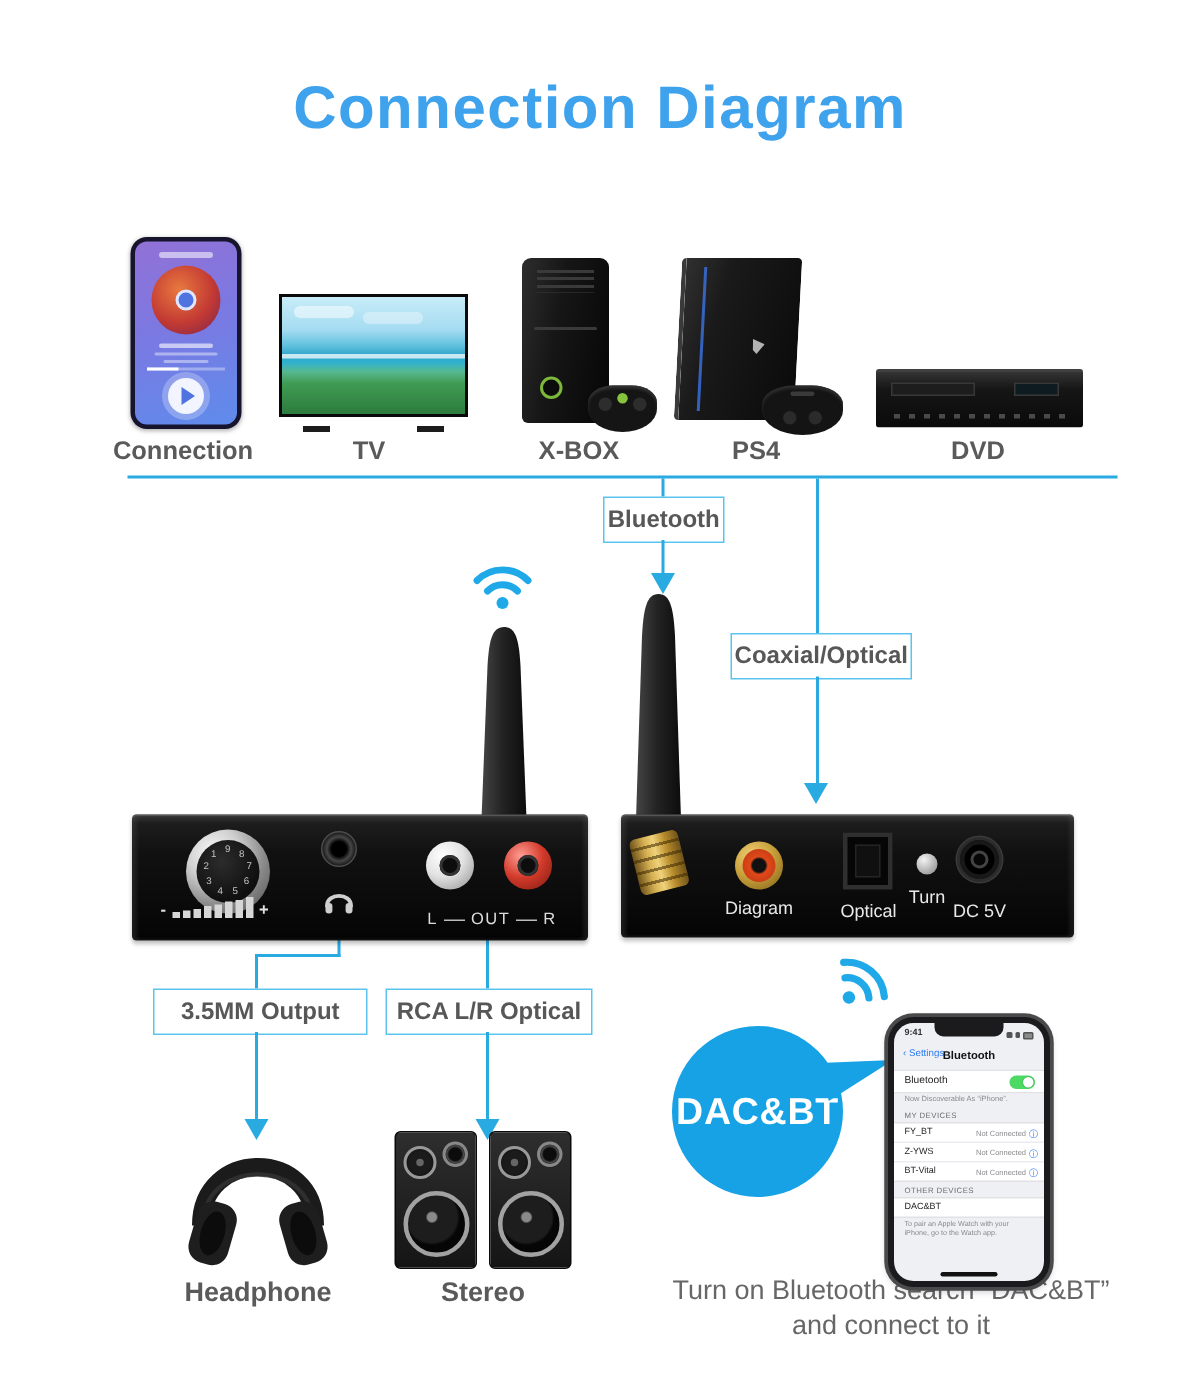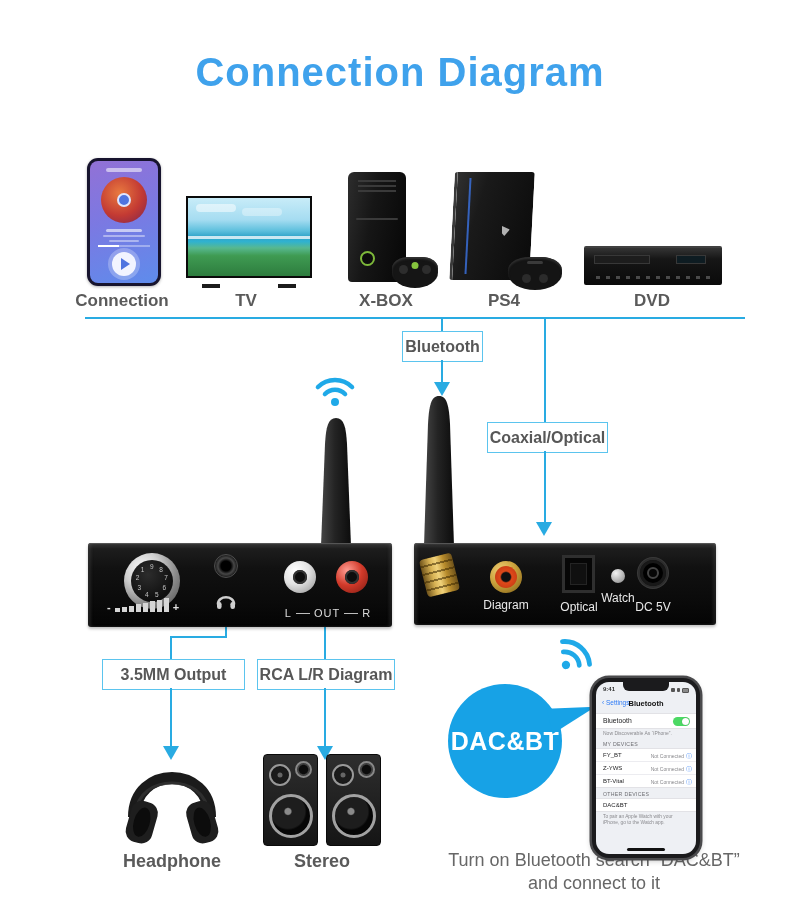--- a/index.html
+++ b/index.html
@@ -326,34 +326,34 @@
       <span>R</span>
     </div>
   </div>
 
   <div class="unit" style="left:414px;top:543px;width:302px;height:82px;">
     <div class="coax"></div>
     <div class="wlbl" style="left:56px;top:55px;width:72px;">Diagram</div>
     <div class="optical"></div>
     <div class="wlbl" style="left:134px;top:57px;width:62px;">Optical</div>
     <div class="pled"></div>
-    <div class="wlbl" style="left:176px;top:48px;width:56px;">Watch</div>
+    <div class="wlbl" style="left:176px;top:48px;width:56px;">Turn</div>
     <div class="dcjack"></div>
     <div class="wlbl" style="left:208px;top:57px;width:62px;">DC 5V</div>
   </div>
 
   <div class="vline" style="left:225px;top:625px;width:2px;height:13px;"></div>
   <div class="hline" style="left:170px;top:636px;width:57px;height:2px;"></div>
   <div class="vline" style="left:170px;top:636px;width:2px;height:24px;"></div>
   <div class="tag" style="left:102px;top:659px;width:141px;height:29px;">3.5MM Output</div>
   <div class="vline" style="left:170px;top:688px;width:2px;height:59px;"></div>
   <div class="arr" style="left:163px;top:746px;"></div>
 
   <div class="vline" style="left:324px;top:625px;width:2px;height:35px;"></div>
-  <div class="tag" style="left:257px;top:659px;width:136px;height:29px;">RCA L/R Diagram</div>
+  <div class="tag" style="left:257px;top:659px;width:136px;height:29px;">RCA L/R Optical</div>
   <div class="vline" style="left:324px;top:688px;width:2px;height:59px;"></div>
   <div class="arr" style="left:317px;top:746px;"></div>
 
   <svg class="abs" style="left:118px;top:753px;" width="108" height="94" viewBox="0 0 108 94">
     <path d="M16 64 C16 12 92 12 92 64" fill="none" stroke="#1b1b1b" stroke-width="12"></path>
     <path d="M18 60 C20 20 88 20 90 60" fill="none" stroke="#333" stroke-width="3" opacity=".8"></path>
     <g transform="rotate(16 23 70)">
         <rect x="10" y="48" width="27" height="42" rx="11" fill="#1e1e1e"></rect>
       <ellipse cx="23.5" cy="69" rx="8" ry="15" fill="#0c0c0c"></ellipse>
       </g>

